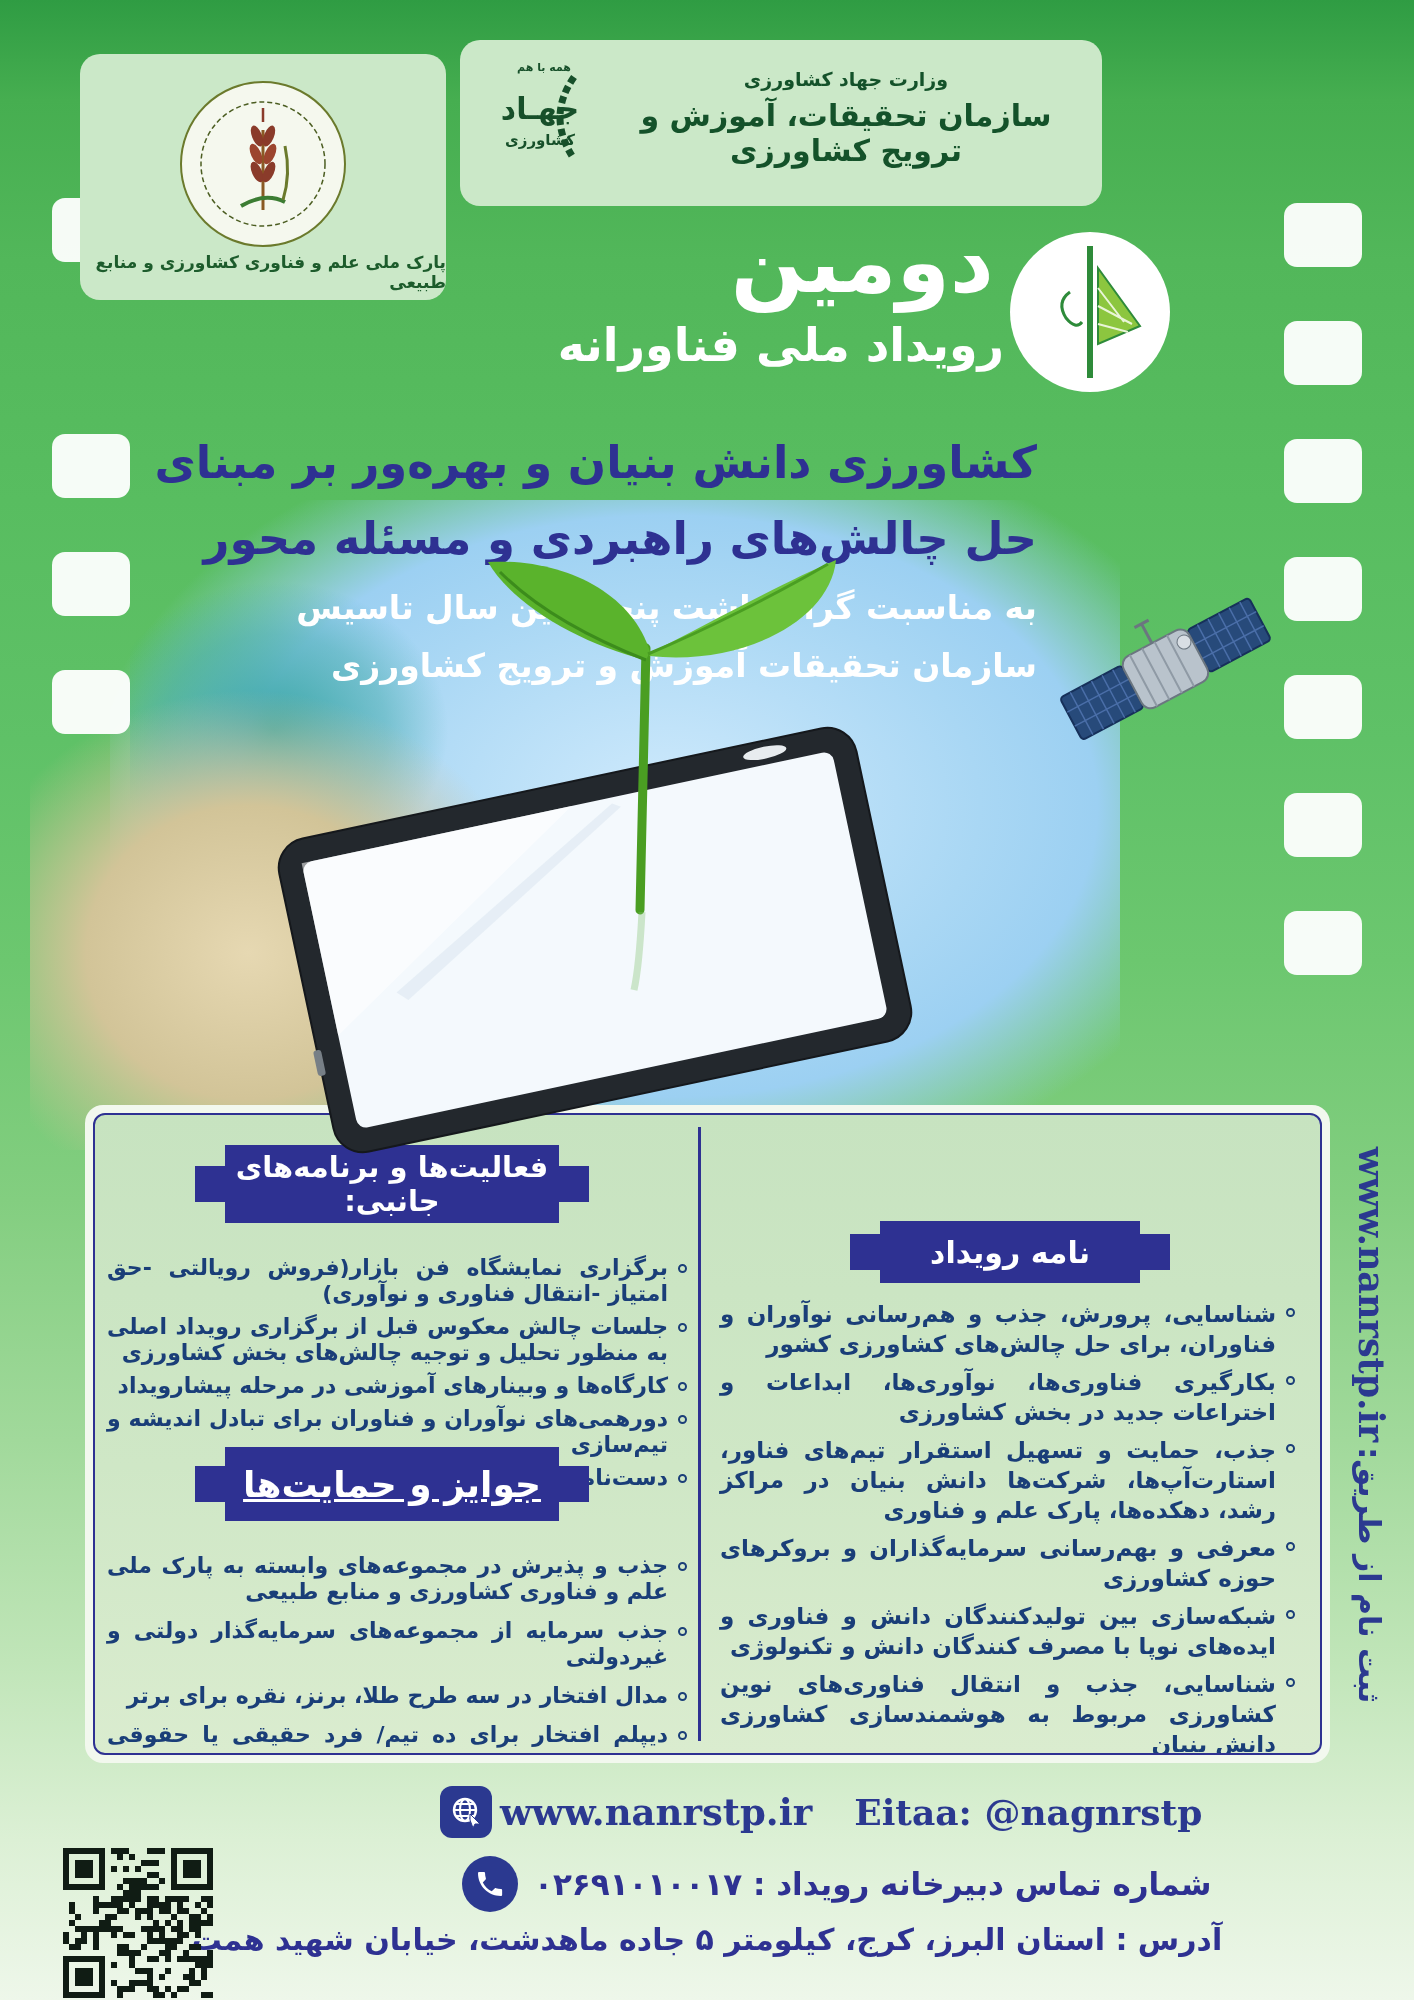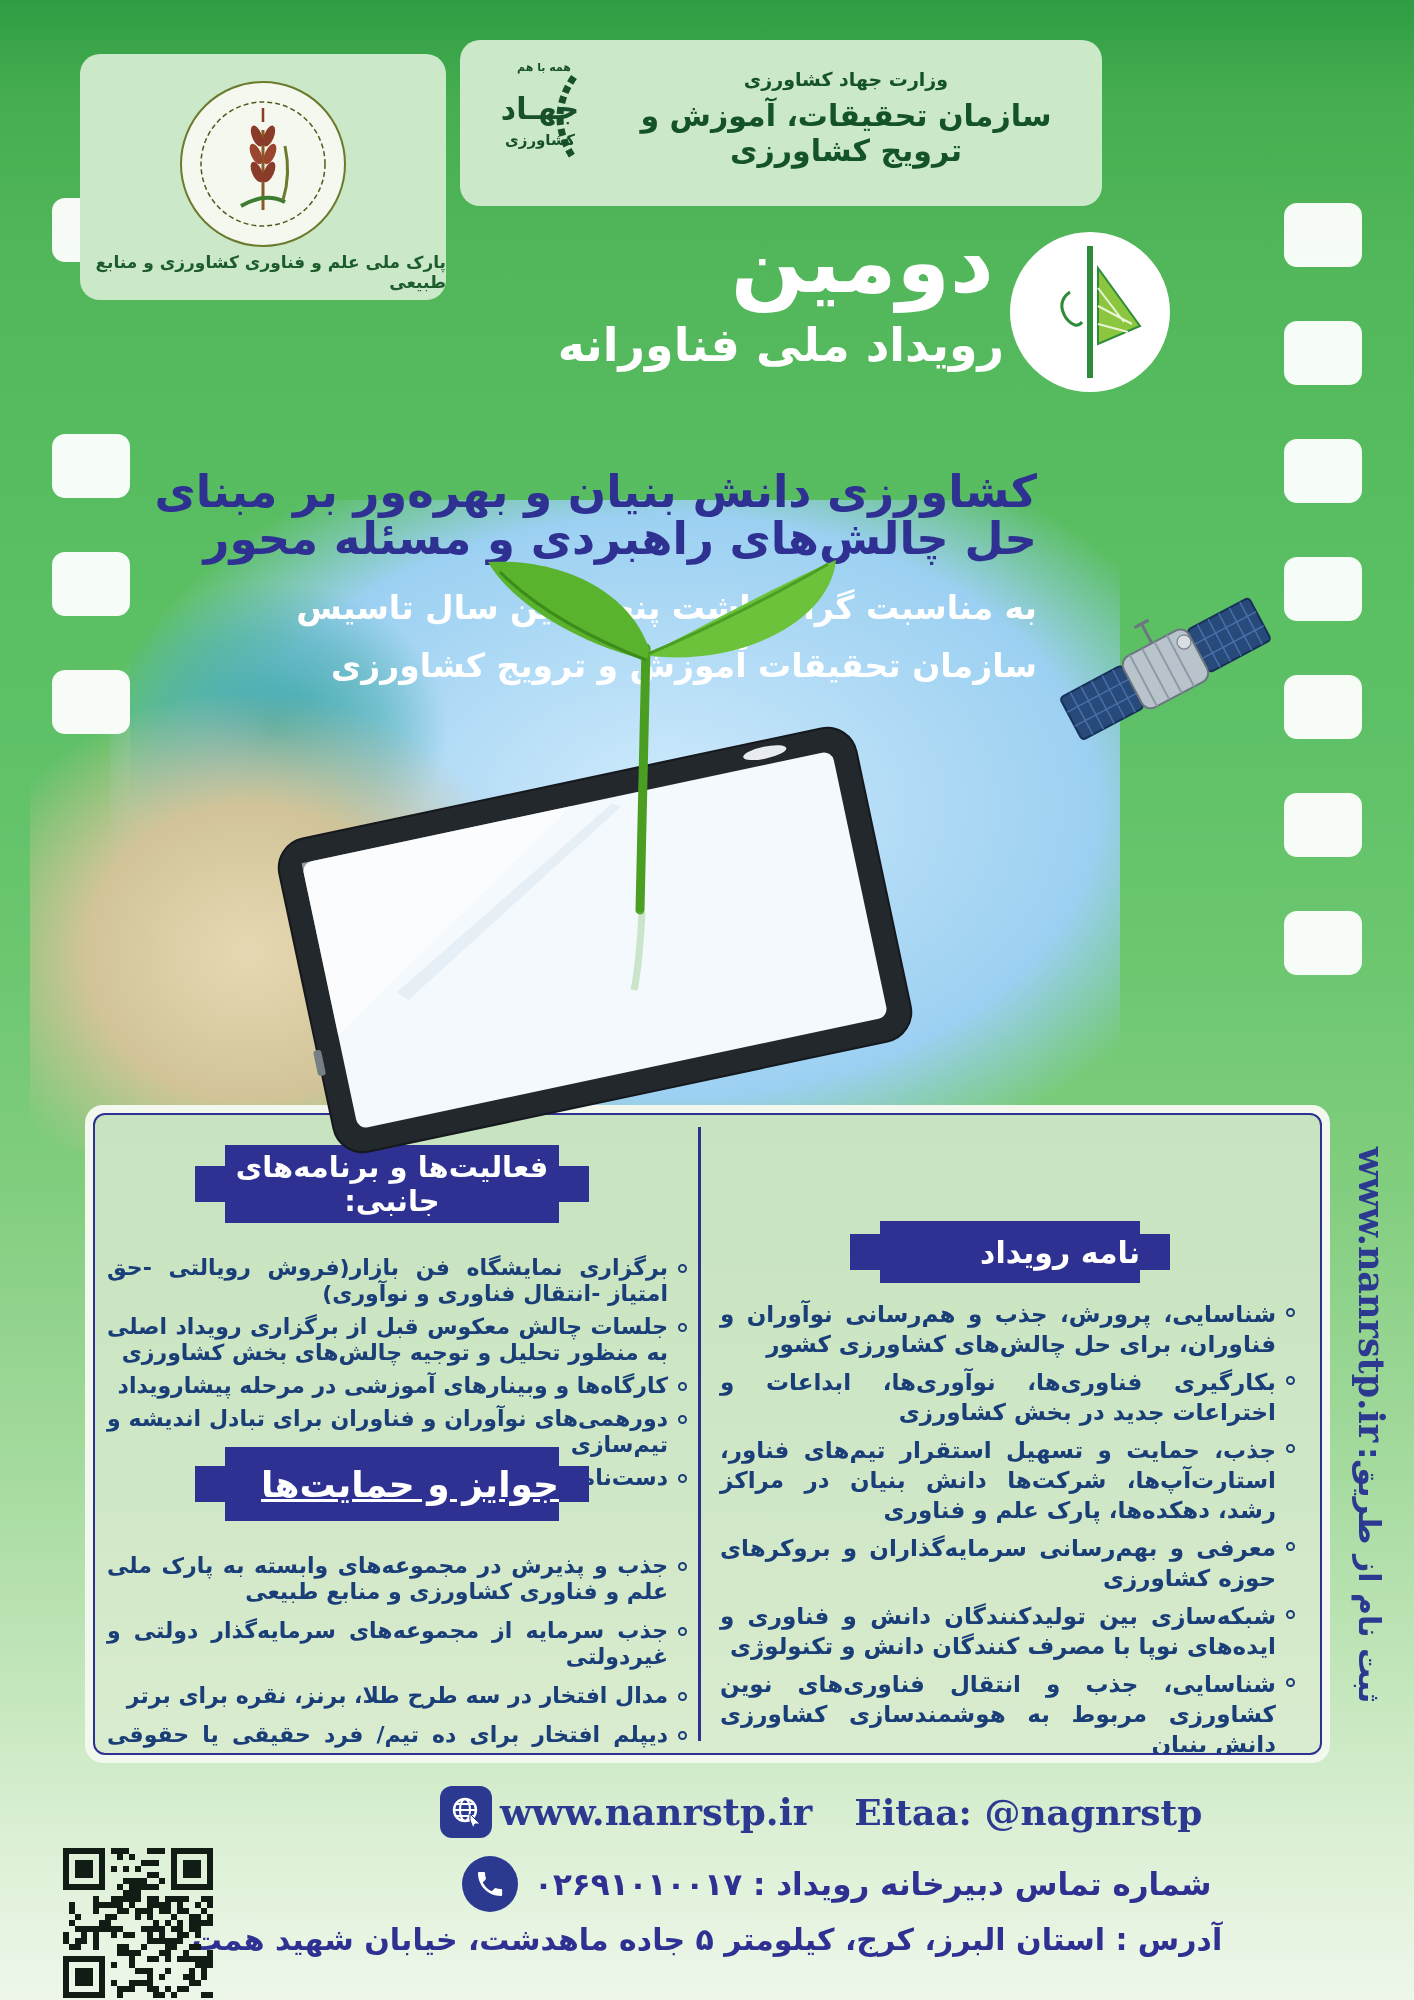--- a/index.html
+++ b/index.html
@@ -18,41 +18,41 @@
   .park-caption{ margin-top:2px; font-size:17px; font-weight:bold; color:#1d5c2c; }
   .card-ministry{ left:460px; top:40px; width:642px; height:166px; display:flex; align-items:center; justify-content:space-between; padding:0 14px 10px 26px; }
   .ministry-text{ flex:1; text-align:center; color:#14522a; }
   .ministry-line1{ font-size:19px; font-weight:bold; }
   .ministry-line2{ font-size:30px; font-weight:bold; margin-top:8px; }
   
   .hero-abs{ position:absolute; z-index:3; color:#fff; font-weight:bold; text-align:right; white-space:nowrap; }
   .t1{ right:420px; top:212px; font-size:86px; letter-spacing:-1px; }
   .t2{ right:410px; top:318px; font-size:46px; }
   .navy{ color:#2e3192; }
-  .n1{ right:377px; top:436px; font-size:45px;margin-top:29px; }
+  .n1{ right:377px; top:436px; font-size:45px; }
   .n2{ right:377px; top:512px; font-size:45px; }
   .o1{ right:377px; top:588px; font-size:33px; }
   .o2{ right:377px; top:646px; font-size:33px; }
   .agriran{ position:absolute; left:1008px; top:230px; width:165px; height:165px; z-index:3; }
   
   .blob{ position:absolute; z-index:1; pointer-events:none; }
   .blob-sky{ left:110px; top:500px; width:1010px; height:680px;
     background:radial-gradient(ellipse at 55% 45%, #cfeafc 0%, #a9d7f4 40%, #9cd0f2 55%, rgba(156,208,242,0) 74%); }
   .blob-teal{ left:130px; top:580px; width:320px; height:300px;
     background:radial-gradient(ellipse at 45% 50%, rgba(42,160,152,.85) 0%, rgba(42,160,152,.4) 45%, rgba(42,160,152,0) 70%); }
   .blob-sand{ left:30px; top:680px; width:520px; height:470px;
     background:radial-gradient(ellipse at 42% 58%, #e6d8b2 0%, #d2c498 38%, rgba(210,196,152,0) 68%); }
   .photo-svg{ position:absolute; left:240px; top:520px; z-index:4; pointer-events:none; }
   .sat-svg{ position:absolute; left:1030px; top:548px; z-index:3; pointer-events:none; }
   
   .panel{ position:absolute; left:85px; top:1105px; width:1245px; height:658px; background:#f2f8ee; border-radius:18px; z-index:3; }
   .panel-inner{ position:absolute; inset:8px; border:2.5px solid #2e3192; border-radius:12px;
     background:linear-gradient(180deg,#c7e3c0 0%,#cfe7c6 55%,#daeccf 100%); overflow:hidden; }
   .divider{ position:absolute; left:603px; top:12px; bottom:12px; width:3px; background:#2e3192; }
-  .ribbon{ position:absolute; background:#2e3192; color:#fff; font-weight:bold; display:flex; align-items:center; text-align:center; }
+  .ribbon{ position:absolute; background:#2e3192; color:#fff; font-weight:bold; display:flex; align-items:center; justify-content:center; text-align:center; }
   .ribbon::before,.ribbon::after{ content:""; position:absolute; top:50%; transform:translateY(-50%); width:30px; height:36px; background:#2e3192; }
   .ribbon::before{ left:-30px; } .ribbon::after{ right:-30px; }
   .rb-goals{ left:785px; top:106px; width:260px; height:62px; font-size:30px; }
   .rb-act{ left:130px; top:30px; width:334px; height:78px; font-size:29px; }
   .rb-prz{ left:130px; top:332px; width:334px; height:74px; font-size:36px;text-decoration:underline; }
   .list{ position:absolute; color:#1a3e78; font-weight:bold; }
   .list .li{ display:flex; gap:10px; }
   .list .dot{ flex:0 0 auto; width:9px; height:9px; border:2px solid #1a3e78; border-radius:50%; margin-top:9px; }
   .list .t{ flex:1; text-align:justify; }
   .list-goals{ left:625px; top:184px; width:575px; font-size:23px; line-height:30px; }

